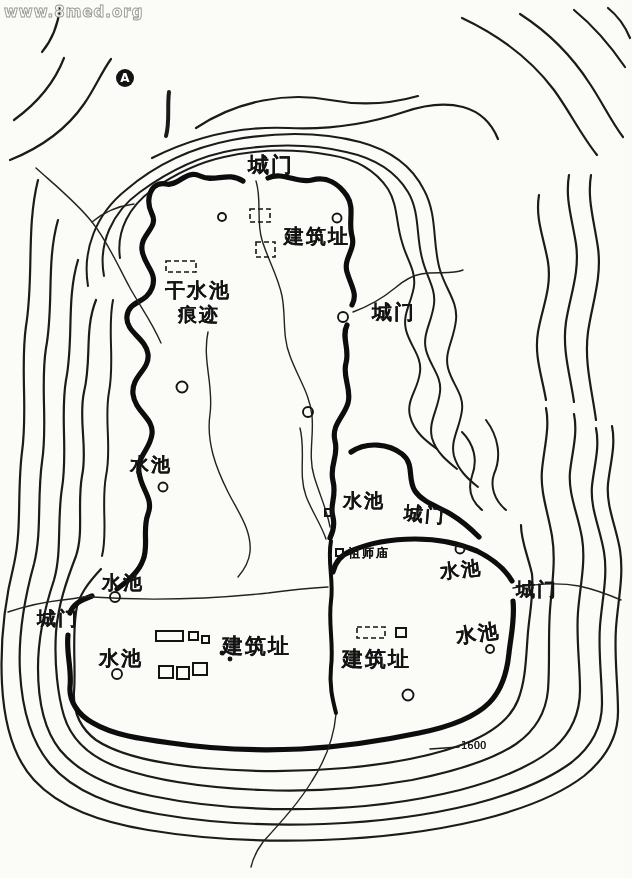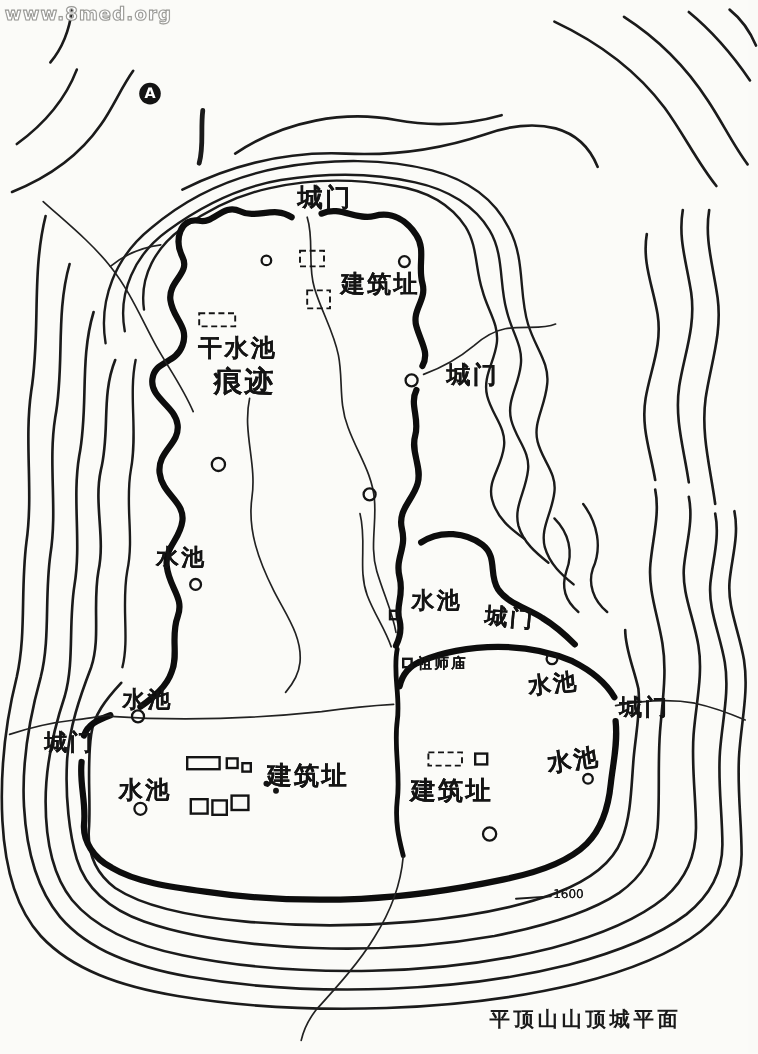--- a/index.html
+++ b/index.html
@@ -142,32 +142,31 @@
     </g>
   </svg>
 
   <div class="watermark">www.8med.org</div>
 
   <div class="marker-a">A</div>
 
   <div class="lbl" style="left:248px;top:151px;font-size:21px">城门</div>
   <div class="lbl" style="left:284px;top:223px;font-size:20px">建筑址</div>
   <div class="lbl" style="left:165px;top:277px;font-size:20px">干水池</div>
-  <div class="lbl" style="left:178px;top:302px;font-size:24px">痕迹</div>
+  <div class="lbl" style="left:178px;top:302px;font-size:19px">痕迹</div>
   <div class="lbl" style="left:372px;top:299px;font-size:20px">城门</div>
   <div class="lbl" style="left:130px;top:452px;font-size:19px">水池</div>
   <div class="lbl" style="left:343px;top:488px;font-size:19px">水池</div>
   <div class="lbl" style="left:404px;top:502px;font-size:19px;transform:rotate(5deg)">城门</div>
   <div class="lbl" style="left:348px;top:545px;font-size:12px">祖师庙</div>
   <div class="lbl" style="left:440px;top:557px;font-size:19px;transform:rotate(-6deg)">水池</div>
   <div class="lbl" style="left:516px;top:577px;font-size:19px">城门</div>
   <div class="lbl" style="left:102px;top:570px;font-size:19px">水池</div>
   <div class="lbl" style="left:37px;top:606px;font-size:19px">城门</div>
   <div class="lbl" style="left:99px;top:645px;font-size:20px">水池</div>
   <div class="lbl" style="left:222px;top:632px;font-size:21px">建筑址</div>
   <div class="lbl" style="left:342px;top:645px;font-size:21px">建筑址</div>
   <div class="lbl" style="left:456px;top:620px;font-size:20px;transform:rotate(-8deg)">水池</div>
 
   <div class="elev lbl small">1600</div>
 
-  <div class="caption">平顶山山顶城平面</div>
 
 </div>
 
 </body></html>

